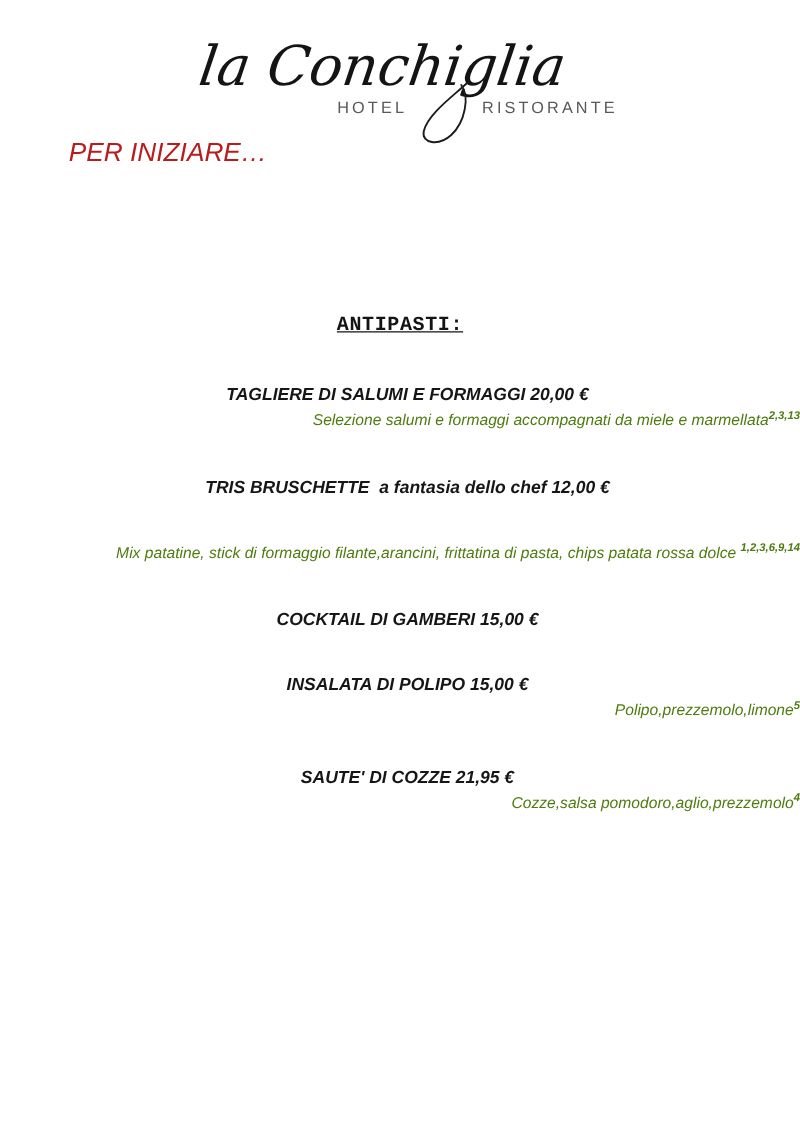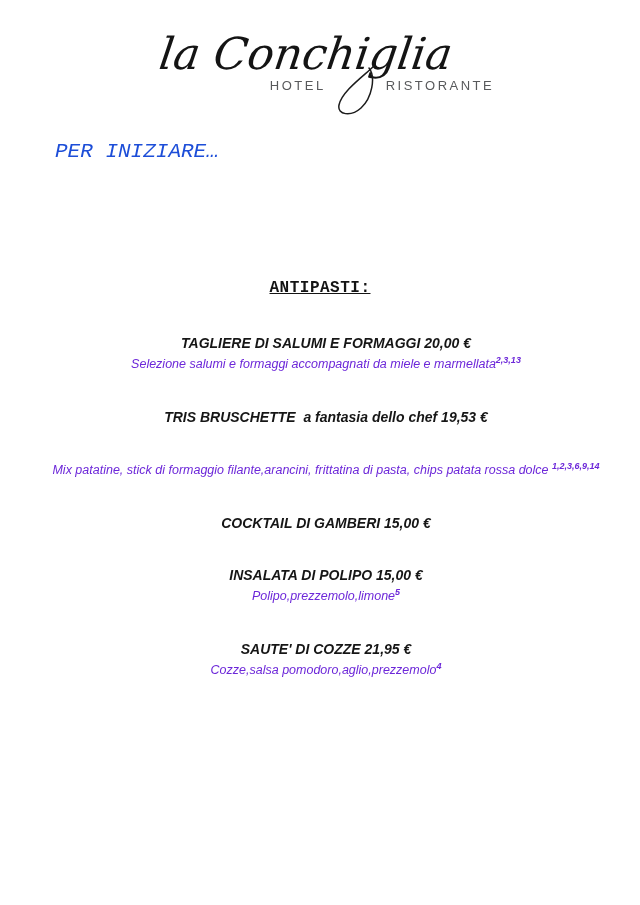--- a/index.html
+++ b/index.html
@@ -39,25 +39,25 @@
   }
   .logo-swash {
     width: 50px;
     height: 54px;
     margin: -22px 4px -34px 6px;
     flex: 0 0 auto;
   }
 
   
   .intro {
-    margin: 47px 0 0 55px;
-    font-family: Liberation Mono, monospace;
+    margin: 18px 0 0 55px;
+    font-family: Liberation Sans, sans-serif;
     font-style: italic;
     font-size: 21px;
-    color: #1d4ed8;
+    color: #b91c1c;
   }
 
   
   .section-title {
     margin-top: 116px;
     text-align: center;
     font-family: Liberation Mono, monospace;
     font-weight: bold;
     font-size: 16px;
     color: #141414;
@@ -74,21 +74,22 @@
     font-size: 14px;
     line-height: 20px;
     white-space: pre;
     color: #161616;
   }
   .item-desc {
     font-style: italic;
     font-size: 12.5px;
     line-height: 22px;
     white-space: nowrap;
-    color: #6d28d9;
+    color: #4d7c0f;
+    text-align: right;
   }
   .item-desc sup {
     font-size: 9px;
     font-weight: bold;
     font-style: italic;
     line-height: 0;
   }
 </style>
 </head>
 <body>
@@ -115,21 +116,21 @@
   <div class="menu">
 
     <div class="menu-item">
       <div class="item-title">TAGLIERE DI SALUMI E FORMAGGI 20,00 €</div>
       <div class="item-desc">
         <span>Selezione salumi e formaggi accompagnati da miele e marmellata</span><sup>2,3,13</sup>
       </div>
     </div>
 
     <div class="menu-item">
-      <div class="item-title">TRIS BRUSCHETTE  a fantasia dello chef 19,53 €</div>
+      <div class="item-title">TRIS BRUSCHETTE  a fantasia dello chef 12,00 €</div>
     </div>
 
     <div class="menu-item">
       <div class="item-desc">
         <span>Mix patatine, stick di formaggio filante,arancini, frittatina di pasta, chips patata rossa dolce </span><sup>1,2,3,6,9,14</sup>
       </div>
     </div>
 
     <div class="menu-item">
       <div class="item-title">COCKTAIL DI GAMBERI 15,00 €</div>

